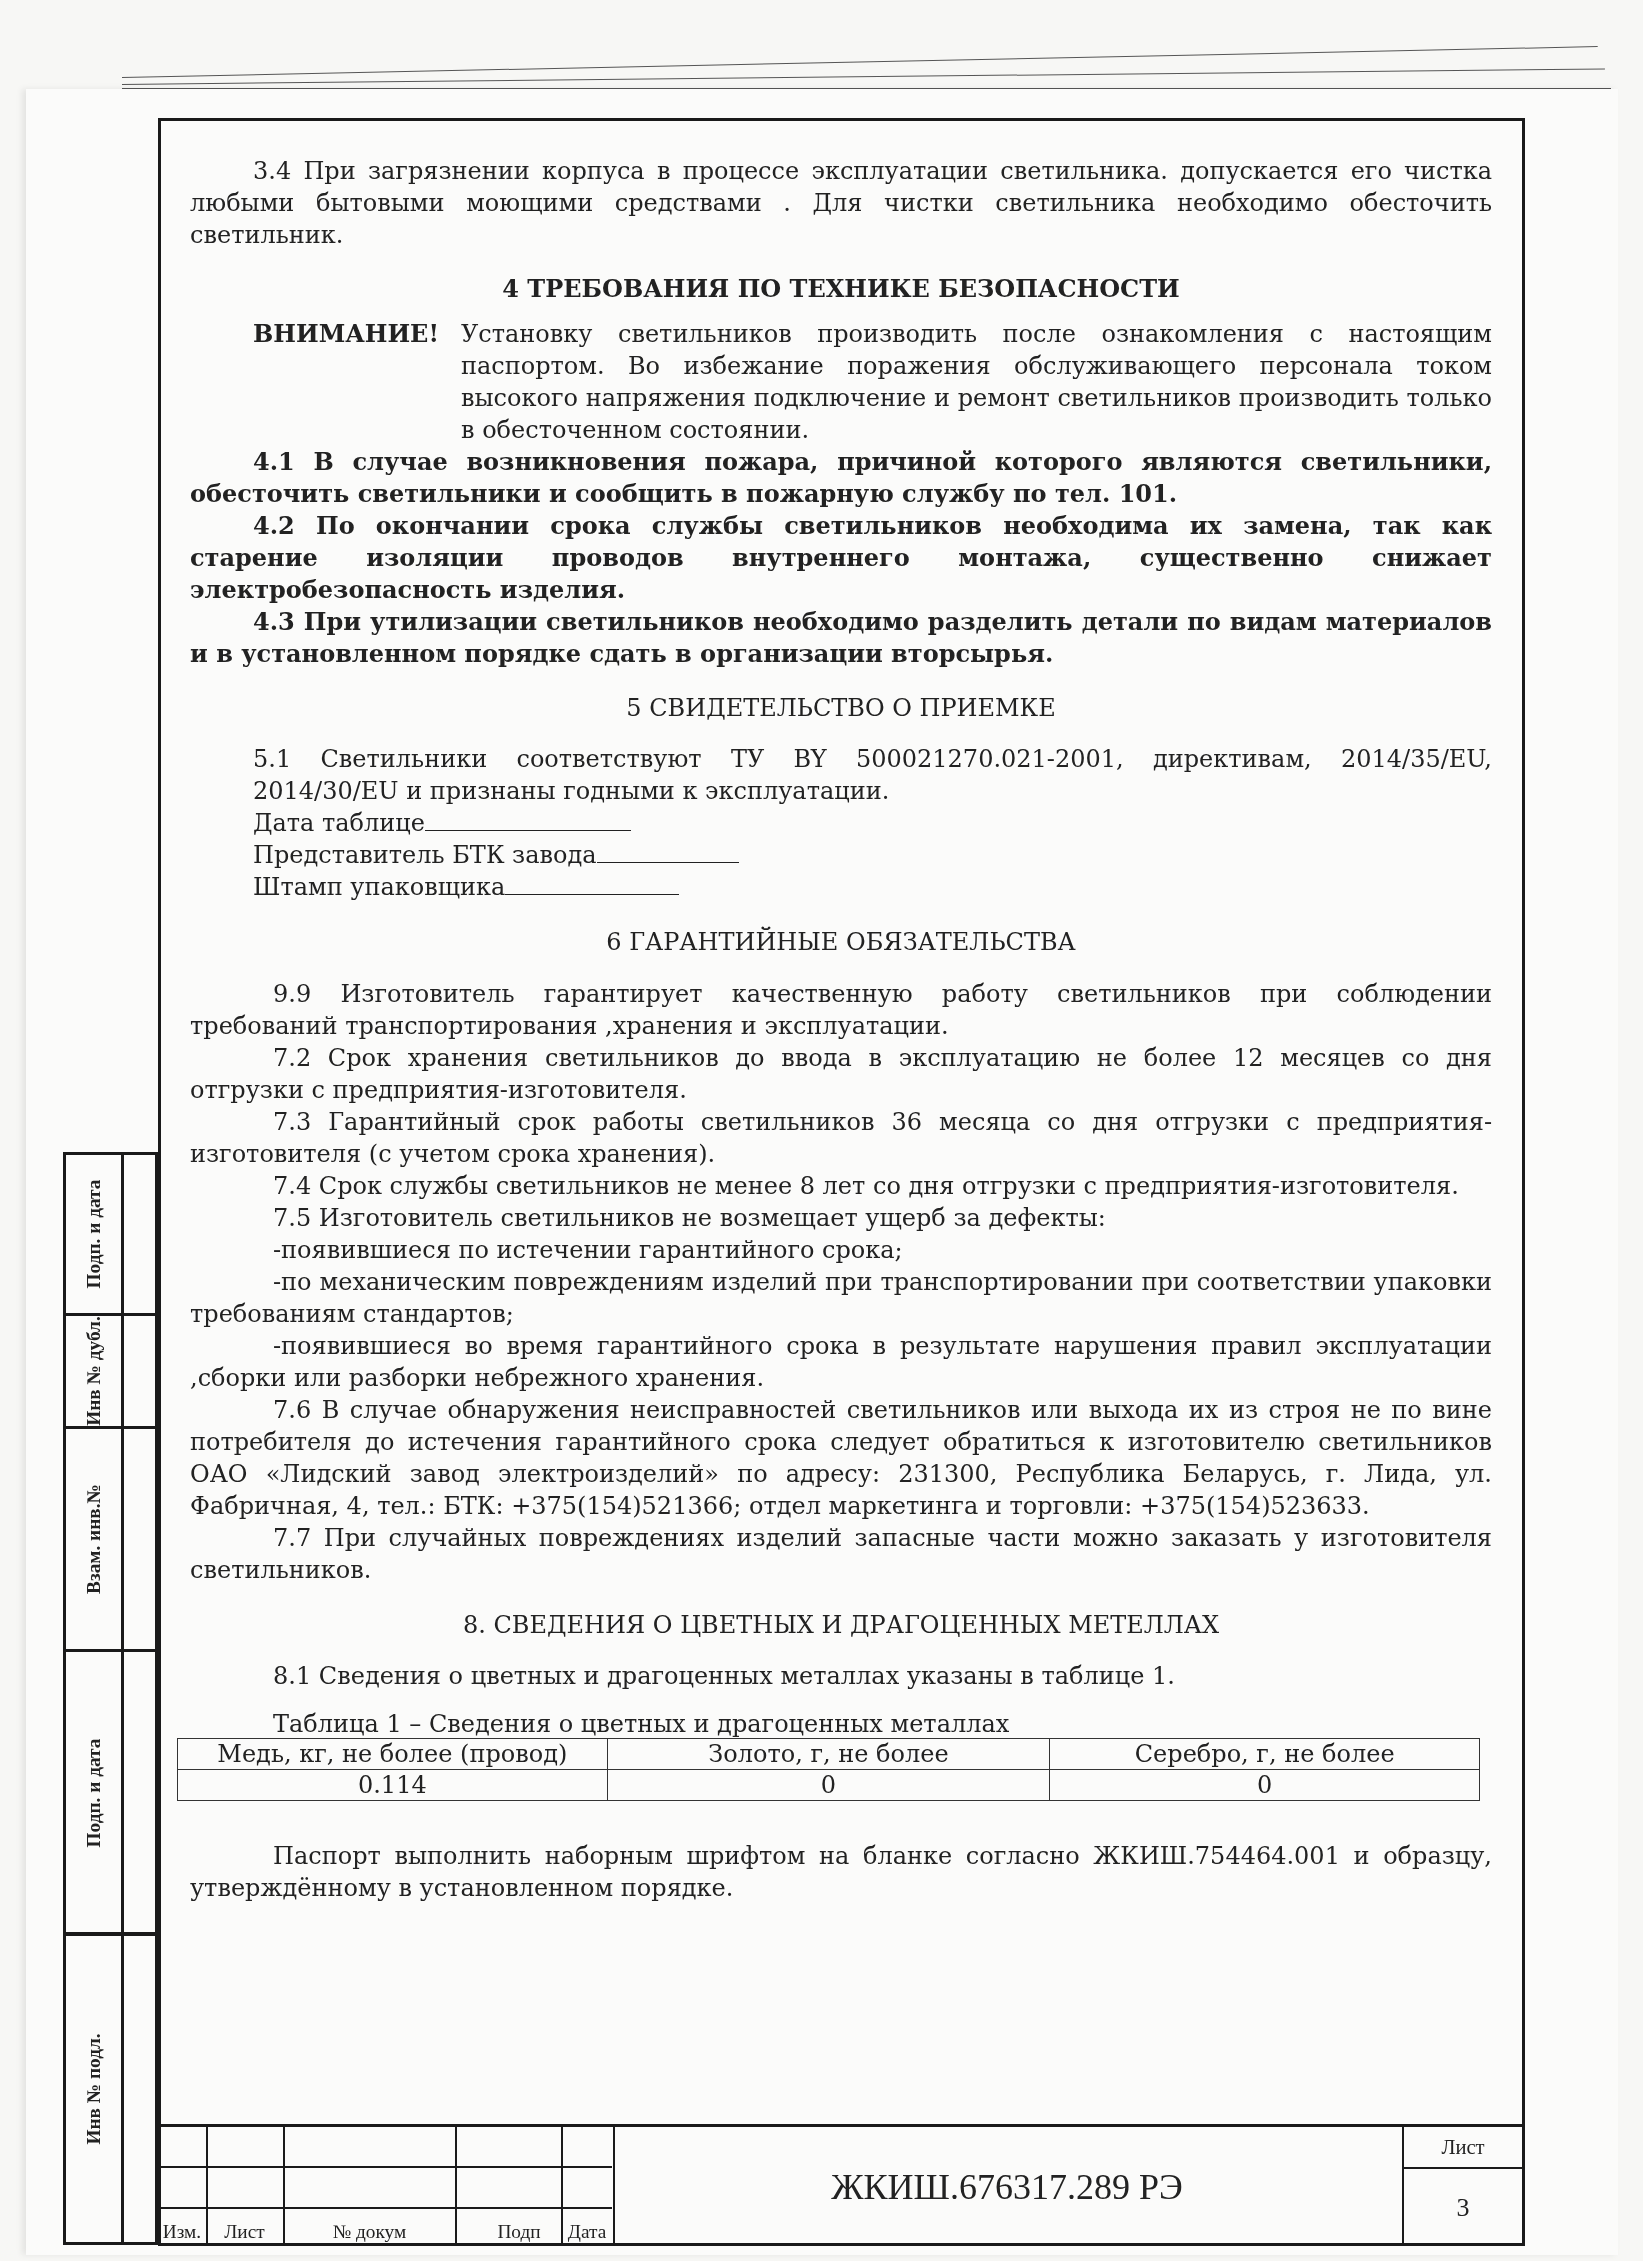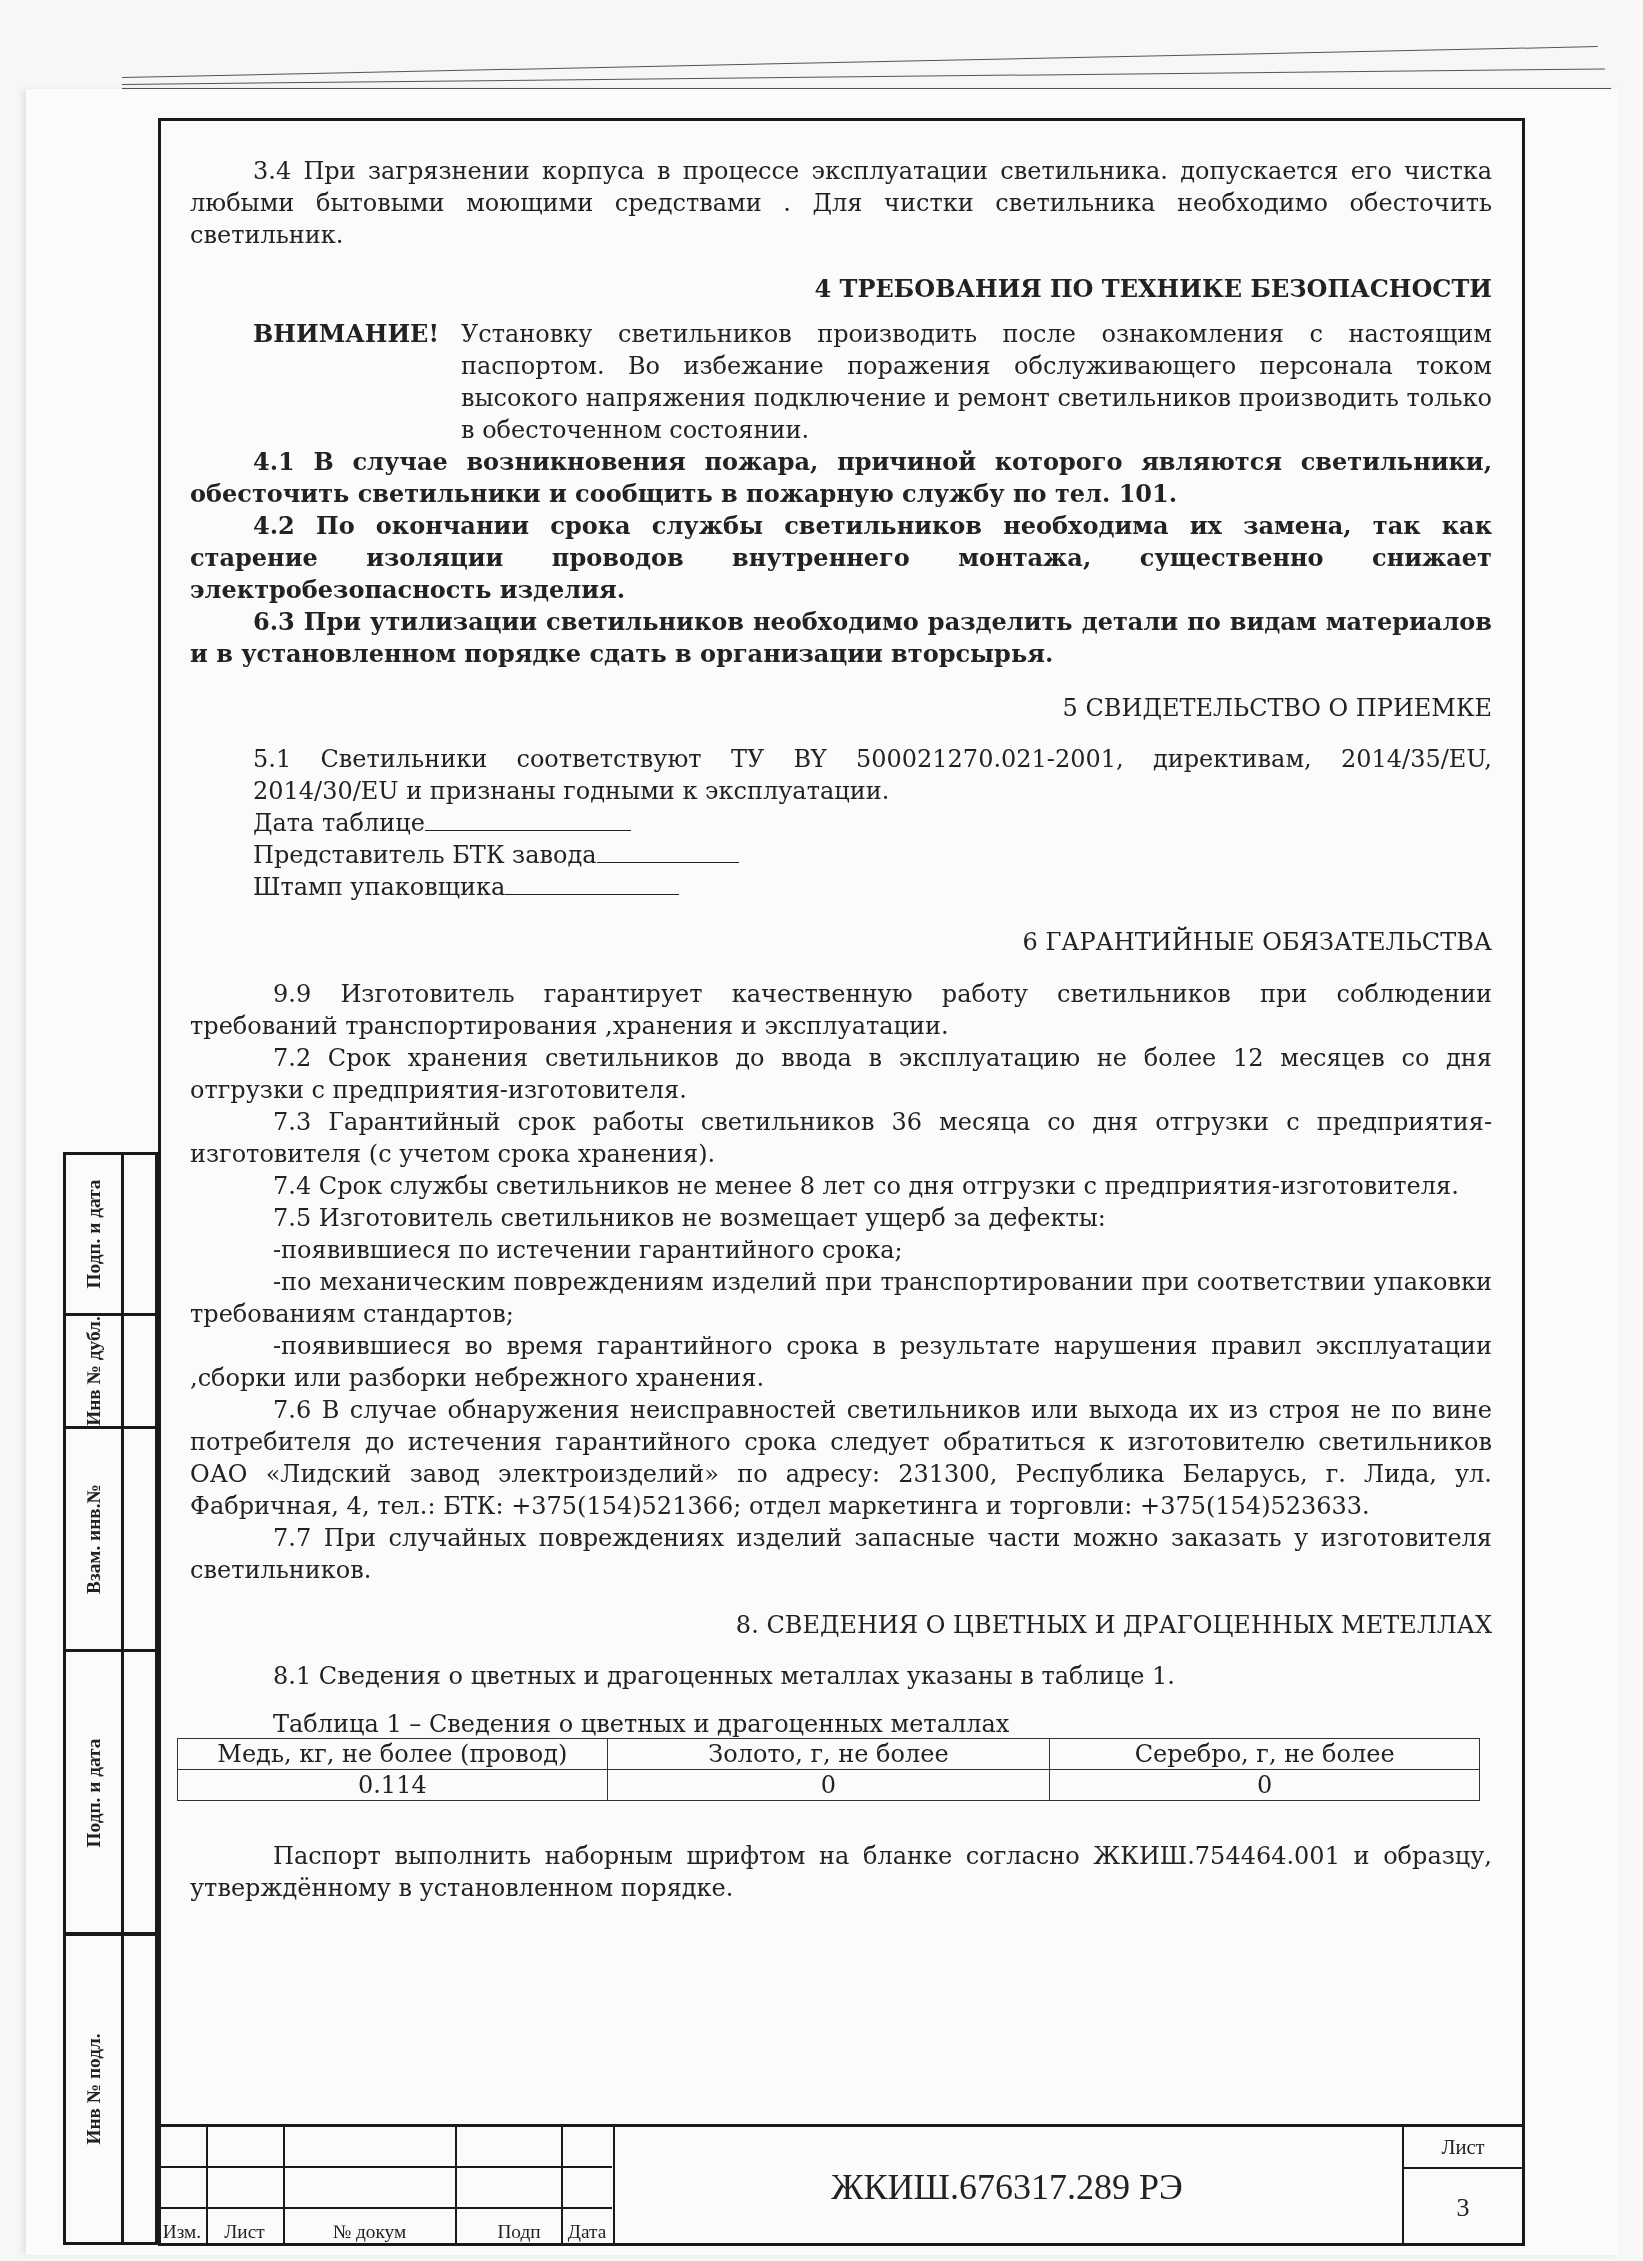--- a/index.html
+++ b/index.html
@@ -6,21 +6,21 @@
   body { width:1644px; height:2261px; background:#f7f7f5; position:relative; overflow:hidden;
          font-family:"DejaVu Serif","Liberation Serif",serif; color:#222; }
   .sheet-edge { position:absolute; height:1.3px; background:#555; transform-origin:left center; }
   .page { position:absolute; left:26px; top:89px; width:1592px; height:2166px; background:#fbfbfa;
           box-shadow:-3.9px 0 6.4px rgba(0,0,0,0.08); }
   .frame { position:absolute; left:158px; top:118px; width:1367px; height:2128px; border:3.9px solid #1a1a1a; box-sizing:border-box; }
   .content { position:absolute; left:190px; top:155px; width:1302px; font-size:24px; line-height:32px; }
   .p { margin:0; text-align:justify; }
   .ind { text-indent:63px; }
   .ind2 { text-indent:83px; }
-  .h { text-align:right; margin:0; }
+  .h { text-align:center; margin:0; }
   .bold { font-weight:bold; }
   .warn { display:flex; margin-top:13px; }
   .warn-label { width:180px; padding-left:63px; flex:none; font-weight:bold; }
   .warn-text { flex:1; font-weight:normal; text-align:justify;margin-left:28px; }
   .line-fill { display:inline-block; border-bottom:1.9px solid #222; height:19.3px; vertical-align:baseline; }
   table.metals { border-collapse:collapse; width:1303px; margin-left:-13px; font-size:24px; line-height:30px;padding-left:46px; }
   table.metals td { border:1.9px solid #333; text-align:center; vertical-align:top; padding:0 6.4px; }
   
   .side { position:absolute; left:63px; width:95px; border:3.2px solid #1a1a1a; box-sizing:border-box; }
   .side .lbl { position:absolute; left:0; top:0; width:58px; height:100%; border-right:3.2px solid #1a1a1a; box-sizing:border-box; }
@@ -50,21 +50,21 @@
   <p class="p ind">3.4 При загрязнении корпуса в процессе эксплуатации светильника. допускается его чистка любыми бытовыми моющими средствами . Для чистки светильника необходимо обесточить светильник.</p>
 
   <p class="h" style="margin-top:22px;font-weight:bold;">4 ТРЕБОВАНИЯ ПО ТЕХНИКЕ БЕЗОПАСНОСТИ</p>
 
   <div class="warn">
     <div class="warn-label">ВНИМАНИЕ!</div>
     <div class="warn-text">Установку светильников производить после ознакомления с настоящим паспортом. Во избежание поражения обслуживающего персонала током высокого напряжения подключение и ремонт светильников производить только в обесточенном состоянии.</div>
   </div>
   <p class="p ind bold">4.1 В случае возникновения пожара, причиной которого являются светильники,  обесточить светильники и сообщить в пожарную службу по тел. 101.</p>
   <p class="p ind bold">4.2 По окончании срока службы светильников необходима  их замена, так как старение изоляции проводов внутреннего монтажа, существенно снижает электробезопасность изделия.</p>
-  <p class="p ind bold">6.3 При утилизации светильников необходимо разделить детали по видам материалов и в установленном порядке сдать в организации вторсырья.</p>
+  <p class="p ind bold">4.3 При утилизации светильников необходимо разделить детали по видам материалов и в установленном порядке сдать в организации вторсырья.</p>
 
   <p class="h" style="margin-top:22px;">5 СВИДЕТЕЛЬСТВО О ПРИЕМКЕ</p>
   <p class="p" style="margin-top:19.3px;padding-left:63px;">5.1 Светильники соответствуют ТУ BY 500021270.021-2001, директивам, 2014/35/EU,  2014/30/EU и  признаны годными к эксплуатации.</p>
   <div style="padding-left:63px;">
     <div><span>Дата таблице</span><span class="line-fill" style="width:206px;"></span></div>
     <div><span>Представитель БТК завода</span><span class="line-fill" style="width:142px;"></span></div>
     <div><span>Штамп упаковщика</span><span class="line-fill" style="width:174px;"></span></div>
   </div>
 
   <p class="h" style="margin-top:23px;">6 ГАРАНТИЙНЫЕ ОБЯЗАТЕЛЬСТВА</p>

